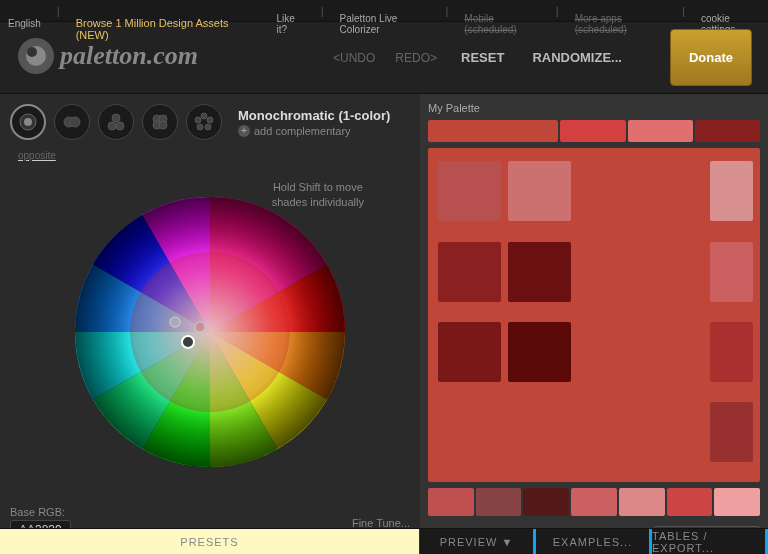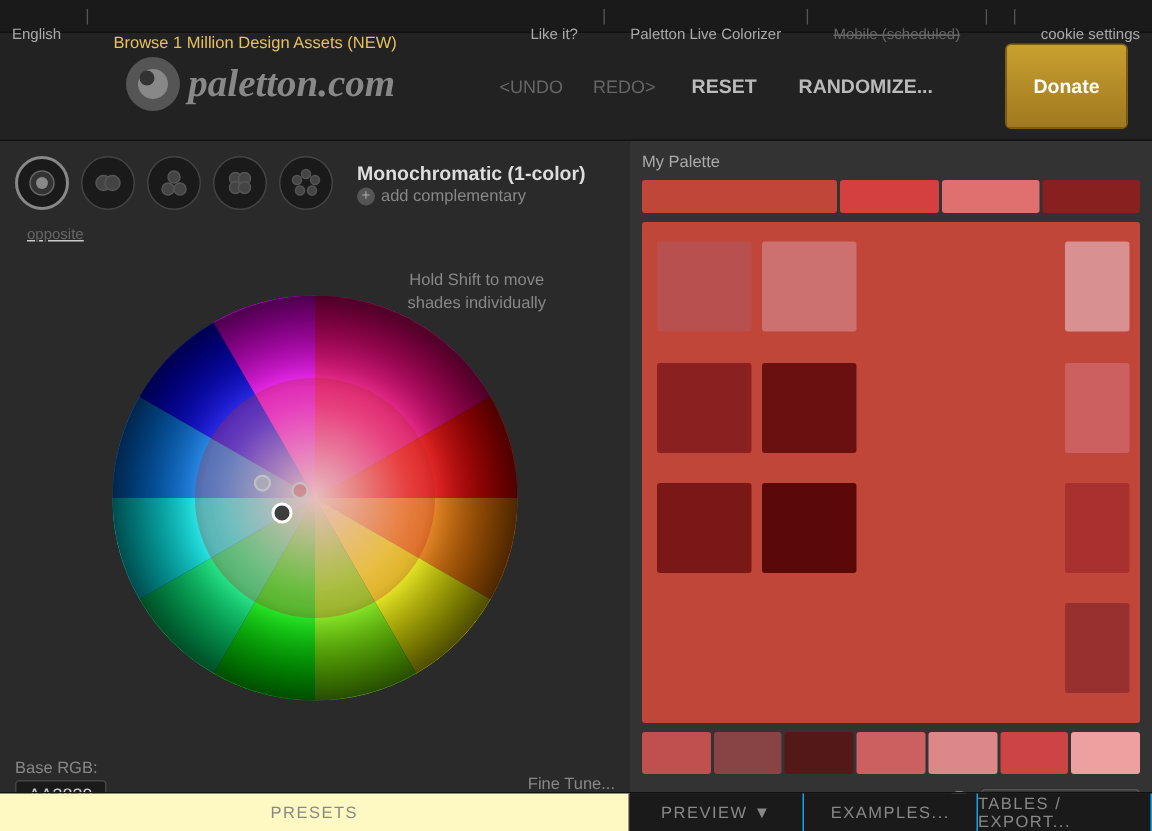--- a/index.html
+++ b/index.html
@@ -36,21 +36,20 @@
     #header {
       background: #222;
       height: 72px;
       display: flex;
       align-items: center;
       padding: 0 16px;
       border-bottom: 1px solid #111;
     }
     #logo {
       flex: 1;
-      text-align: center;
     }
     #header-nav {
       display: flex;
       align-items: center;
       gap: 12px;
     }
     .nav-btn {
       color: #666;
       font-size: 12px;
       cursor: pointer;
@@ -281,21 +280,21 @@
     }
     .bottom-tab-right {
       flex: 1;
       background: #1a1a1a;
       display: flex;
       align-items: center;
       justify-content: center;
       font-size: 11px;
       color: #888;
       cursor: pointer;
-      border-right: 1px solid #0ea5e9;
+      border-right: 3px solid #0ea5e9;
       text-transform: uppercase;
       letter-spacing: 1px;
       gap: 4px;
     }
     .vision-dropdown {
       font-size: 11px;
       color: #888;
       background: #333;
       border: 1px solid #555;
       border-radius: 3px;
@@ -317,20 +316,21 @@
   <span class="top-bar-item">English</span>
   <span class="top-bar-separator">|</span>
   <span class="top-bar-highlight">Browse 1 Million Design Assets (NEW)</span>
   <span style="flex:1"></span>
   <span class="top-bar-item">Like it?</span>
   <span class="top-bar-separator">|</span>
   <span class="top-bar-item">Paletton Live Colorizer</span>
   <span class="top-bar-separator">|</span>
   <span class="top-bar-item" style="color:#666;text-decoration:line-through">Mobile (scheduled)</span>
   <span class="top-bar-separator">|</span>
+  <span class="top-bar-item" style="color:#666;text-decoration:line-through">More apps (scheduled)</span>
   <span class="top-bar-separator">|</span>
   <span class="top-bar-item">cookie settings</span>
 </div>
 
 <div id="header">
   <div id="logo">
     <span style="display:inline-flex;align-items:center;gap:4px;">
       <svg width="40" height="40" viewBox="0 0 40 40">
         <circle cx="20" cy="20" r="18" fill="#555"></circle>
         <circle cx="20" cy="20" r="10" fill="#888"></circle>

